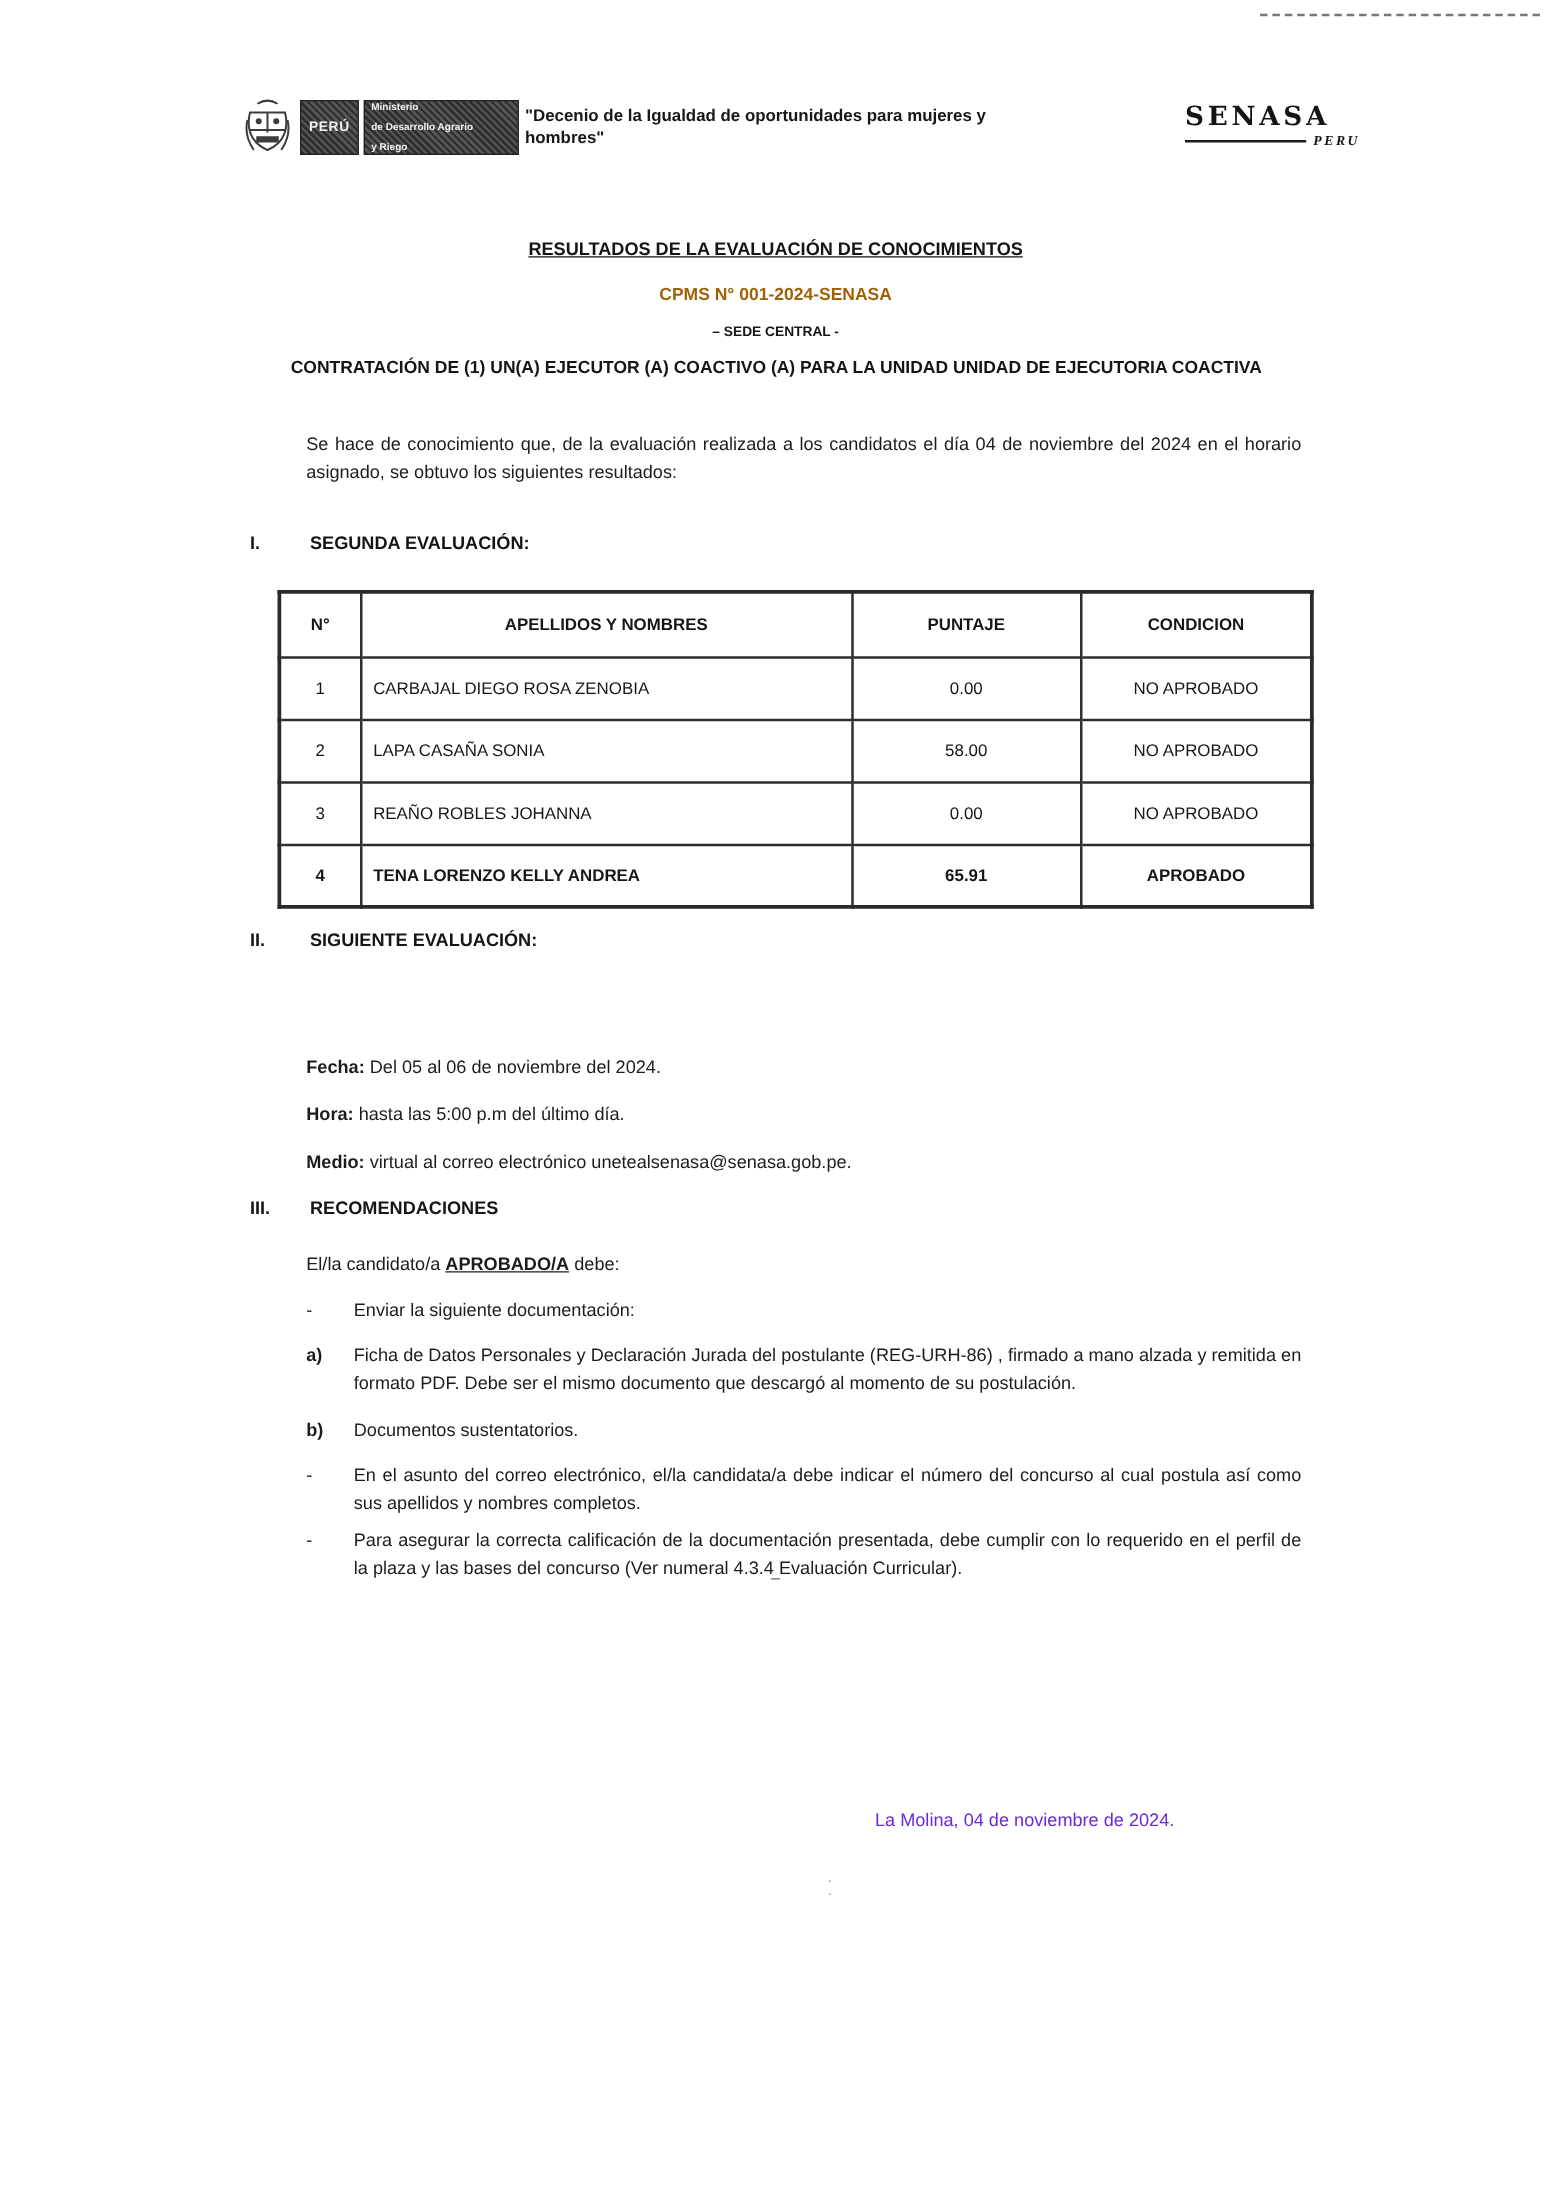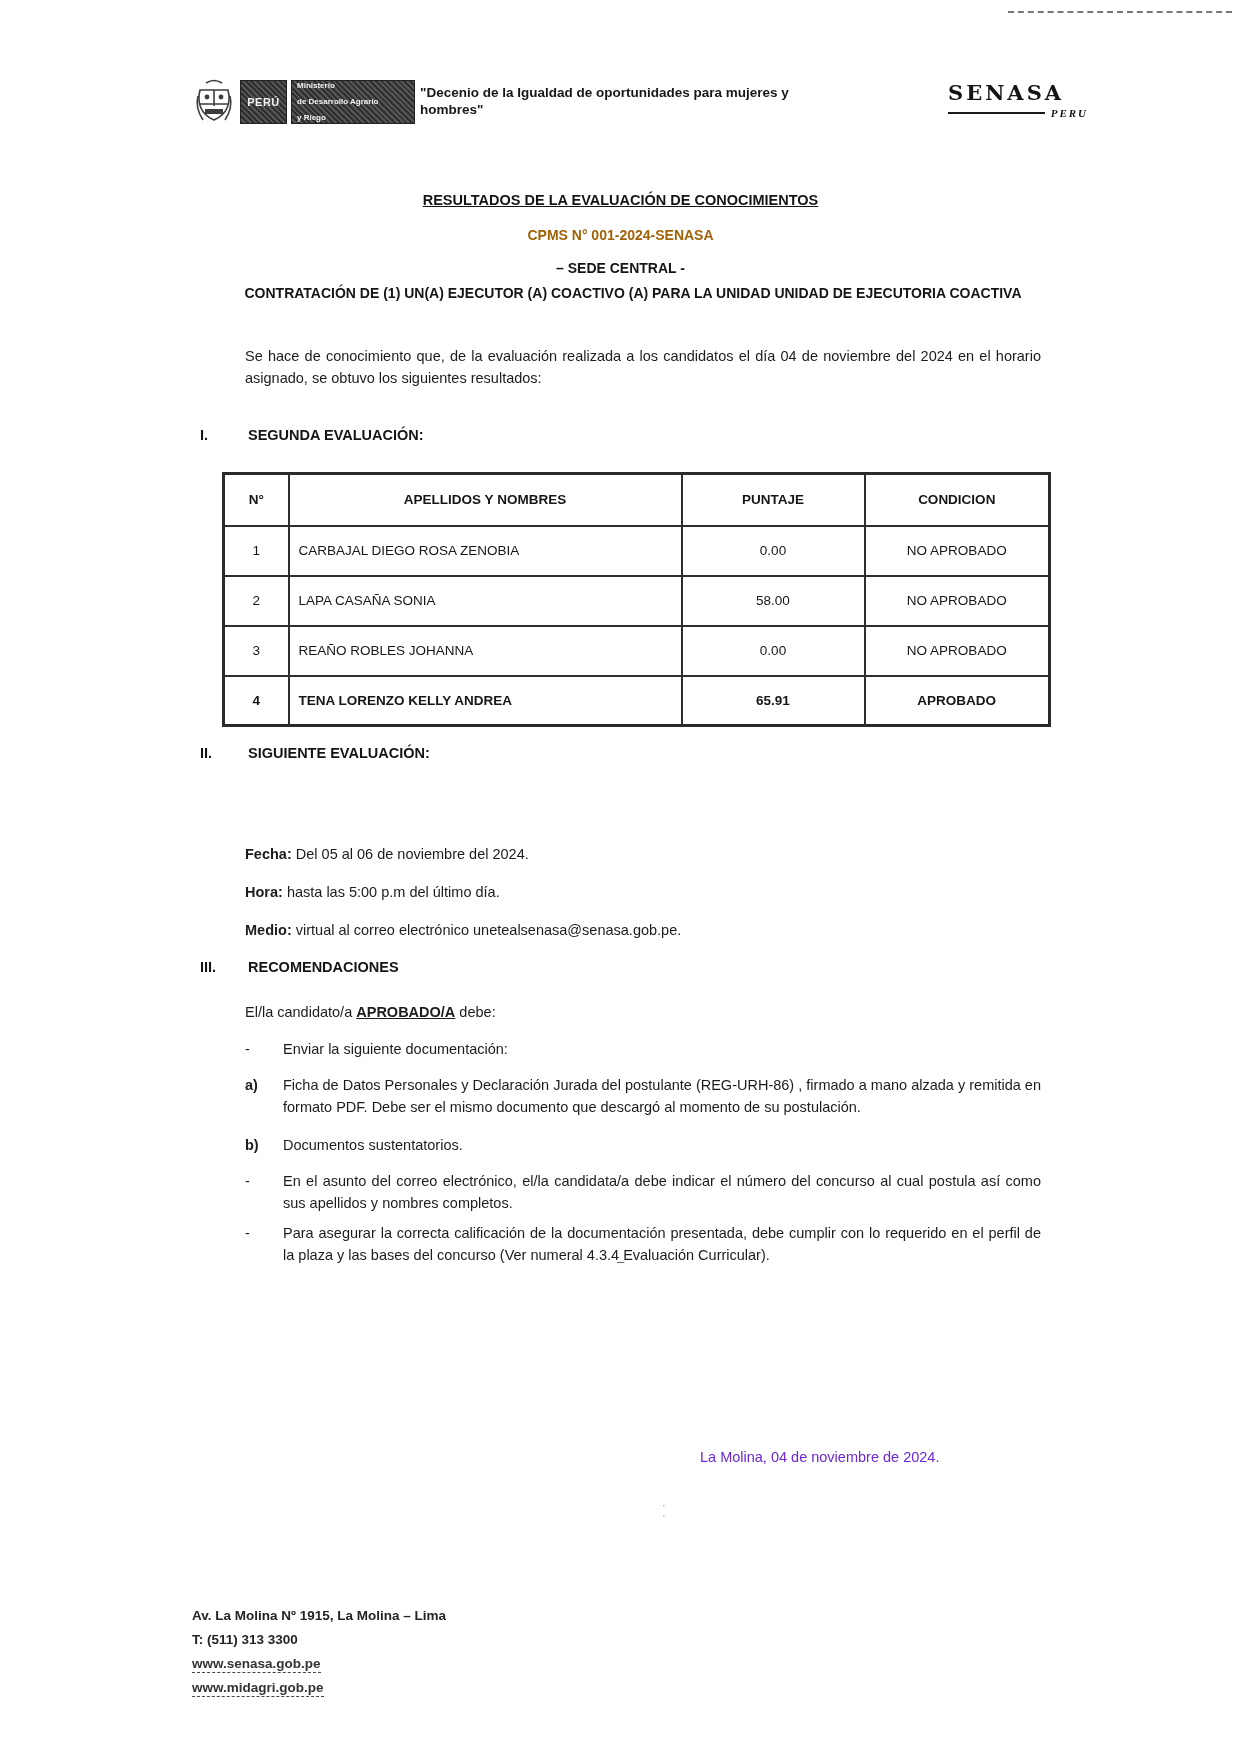--- a/index.html
+++ b/index.html
@@ -52,24 +52,24 @@
   .title-main {
     position:absolute; top:192px; left:0; width:100%; text-align:center;
     font-weight:bold; font-size:14.5px; text-decoration:underline; color:#151515;
   }
   .title-code {
     position:absolute; top:227px; left:0; width:100%; text-align:center;
     font-weight:bold; font-size:14px; color:#a16207;
   }
   .title-sede {
     position:absolute; top:260px; left:0; width:100%; text-align:center;
-    font-weight:bold; font-size:14px; color:#151515;
+    font-weight:bold; font-size:11px; color:#151515;
   }
   .title-position {
-    position:absolute; top:282px; left:228px; width:810px; text-align:center;
+    position:absolute; top:282px; left:216px; width:810px; text-align:center;
     font-weight:bold; font-size:14px; line-height:22px; color:#151515;
   }
 
   
   .intro {
     position:absolute; top:345px; left:245px; width:796px;
     font-size:14.5px; line-height:22px; text-align:justify;
   }
   .sec-heading { position:absolute; display:flex; font-weight:bold; font-size:14.5px; color:#151515; }
   .sec-heading .numeral { width:48px; flex:none; }
@@ -254,20 +254,14 @@
       <span class="text">Para asegurar la correcta calificación de la documentación presentada, debe cumplir con lo requerido en el perfil de la plaza y las bases del concurso (Ver numeral 4.3.4 Evaluación Curricular).</span>
     </div>
   </div>
 
   <div class="divider-mark">–</div>
 
   <div class="dateline">La Molina, 04 de noviembre de 2024.</div>
 
   <div class="scan-dots">·<br>·</div>
 
-  <div class="footer">
-    <div>Av. La Molina Nº 1915, La Molina – Lima</div>
-    <div>T: (511) 313 3300</div>
-    <div><span class="link">www.senasa.gob.pe</span></div>
-    <div><span class="link">www.midagri.gob.pe</span></div>
-  </div>
 
 </div>
 
 </body></html>

